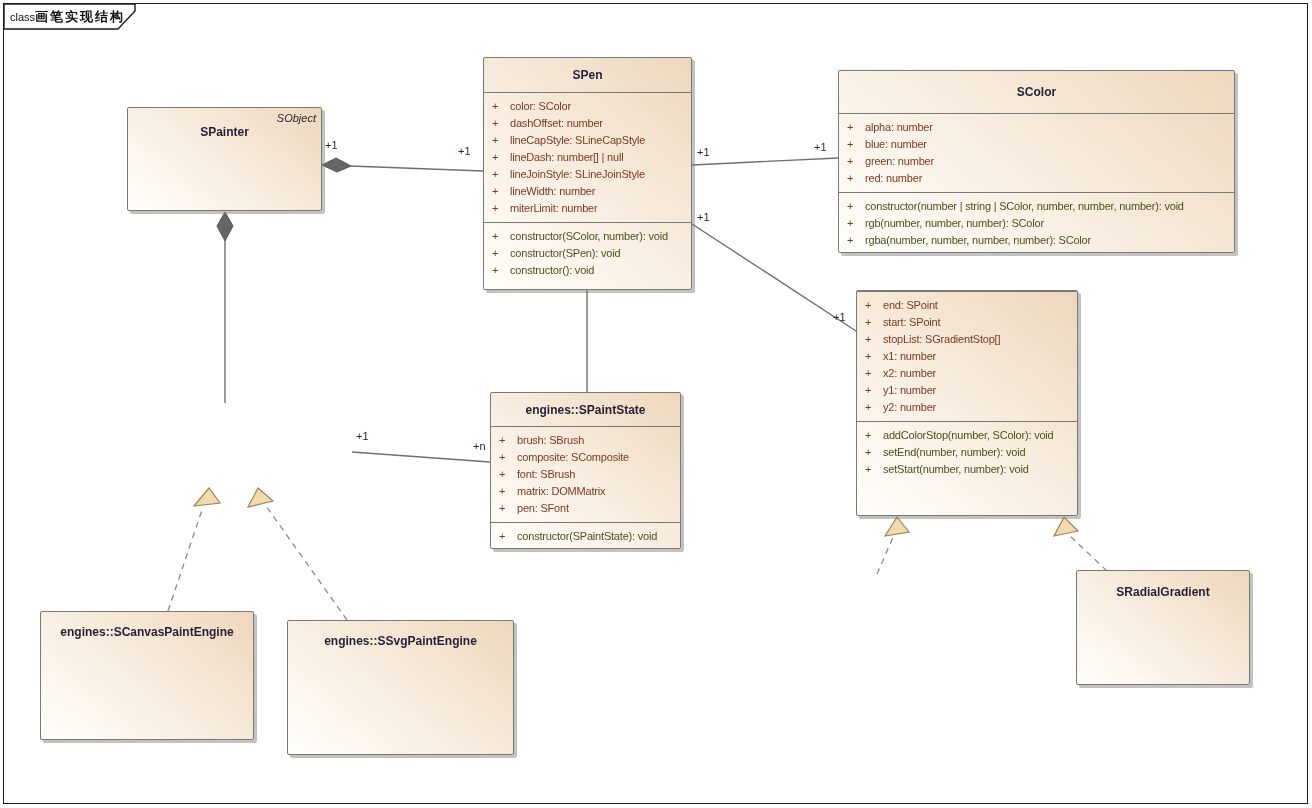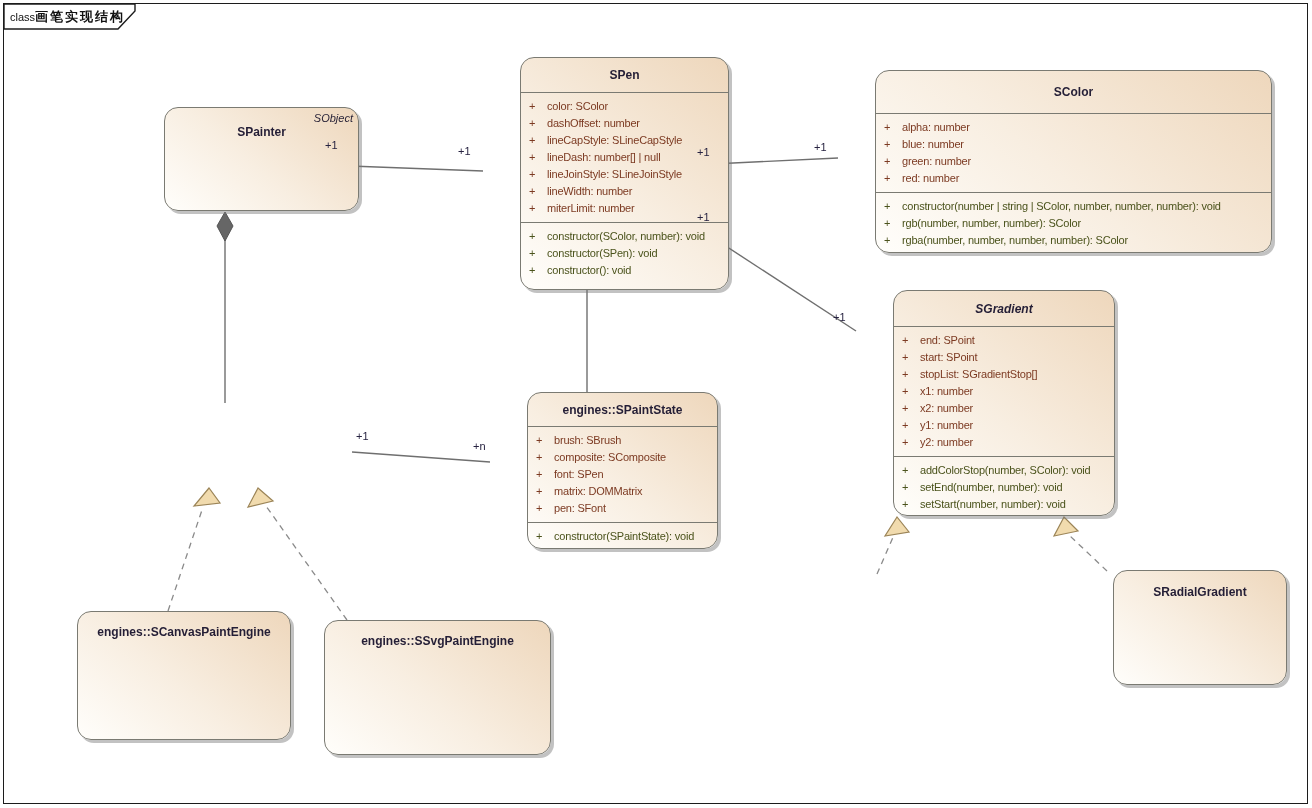--- a/index.html
+++ b/index.html
@@ -13,24 +13,24 @@
   }
   #connector-layer{position:absolute;left:0;top:0;width:1312px;height:808px;z-index:1;}
   #tab-text{
     position:absolute;left:10px;top:7px;z-index:4;white-space:nowrap;
     color:#111;
   }
   #tab-text .kw{font-size:11px;}
   #tab-text .ttl{font-size:13px;font-weight:bold;letter-spacing:2px;}
   .uml-class{
     position:absolute;z-index:2;box-sizing:border-box;
-    border:1px solid #7a7a72;border-radius:14px;
+    border:1px solid #7a7a72;border-radius:2px;
     background:linear-gradient(40deg,#fffefb 0%,#f8eee1 45%,#eed7bc 100%);
     box-shadow:3px 3px 0 rgba(120,120,120,0.45);
-    display:flex;flex-direction:column;overflow:hidden;margin-left:37px;
+    display:flex;flex-direction:column;overflow:hidden;
   }
   .hdr{position:relative;flex:0 0 auto;display:flex;align-items:center;justify-content:center;height:34px;}
   .hdr.tall{height:42px;}
   .hdr .cname{font-size:12px;font-weight:bold;color:#241e36;white-space:nowrap;}
   .hdr.abstract .cname{font-style:italic;}
   .stereo{
     position:absolute;right:5px;top:4px;font-size:11px;font-style:italic;color:#2a2438;
   }
   .hdr.with-stereo{padding-bottom:4px;}
   .empty-body{flex:1 1 auto;}
@@ -194,23 +194,20 @@
           <span class="mtext">rgb(number, number, number): SColor</span>
         </div>
         <div class="member">
           <span class="vis">+</span>
           <span class="mtext">rgba(number, number, number, number): SColor</span>
         </div>
       </div>
   </div>
 
   <div class="uml-class" style="left:856px;top:290px;width:222px;height:226px">
-    <div class="hdr abstract" style="height:35px">
-      <span class="cname">SGradient</span>
-    </div>
     <div class="comp attrs">
         <div class="member">
           <span class="vis">+</span>
           <span class="mtext">end: SPoint</span>
         </div>
         <div class="member">
           <span class="vis">+</span>
           <span class="mtext">start: SPoint</span>
         </div>
         <div class="member">
@@ -259,21 +256,21 @@
         <div class="member">
           <span class="vis">+</span>
           <span class="mtext">brush: SBrush</span>
         </div>
         <div class="member">
           <span class="vis">+</span>
           <span class="mtext">composite: SComposite</span>
         </div>
         <div class="member">
           <span class="vis">+</span>
-          <span class="mtext">font: SPen</span>
+          <span class="mtext">font: SBrush</span>
         </div>
         <div class="member">
           <span class="vis">+</span>
           <span class="mtext">matrix: DOMMatrix</span>
         </div>
         <div class="member">
           <span class="vis">+</span>
           <span class="mtext">pen: SFont</span>
         </div>
       </div>

